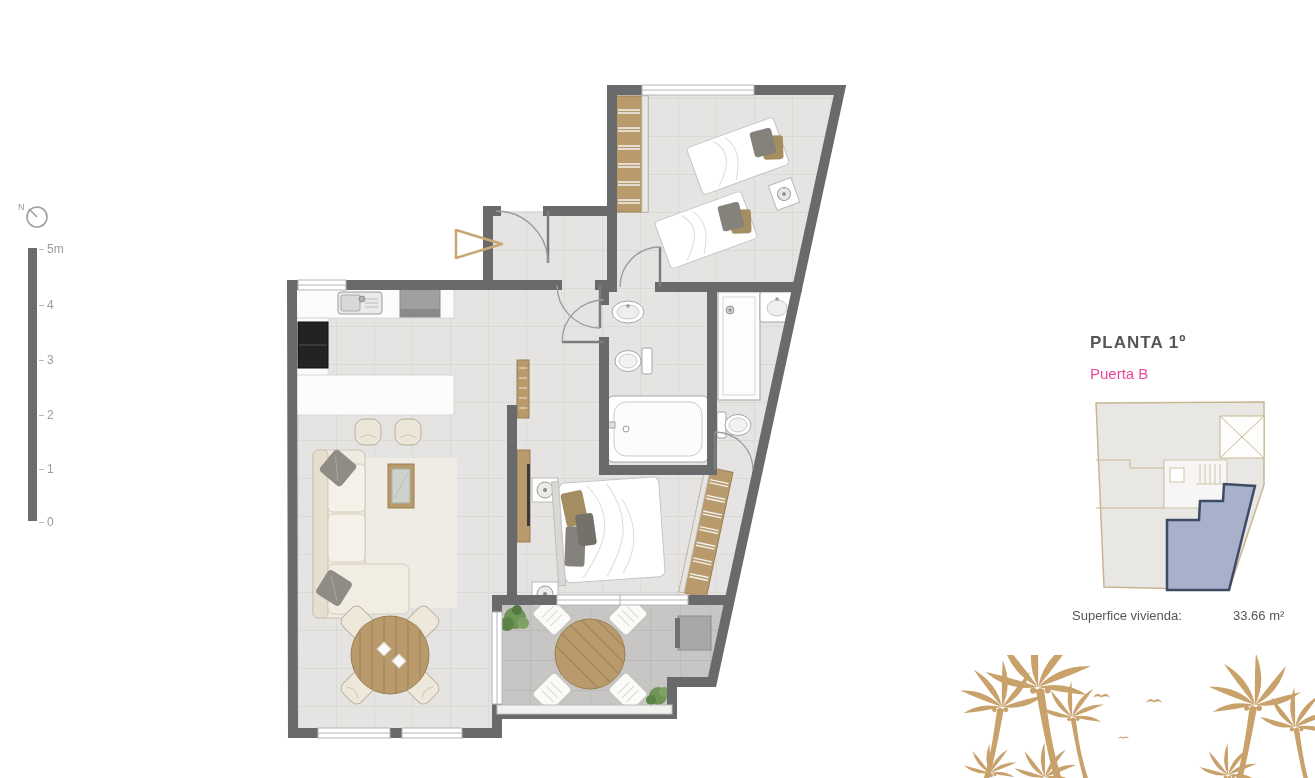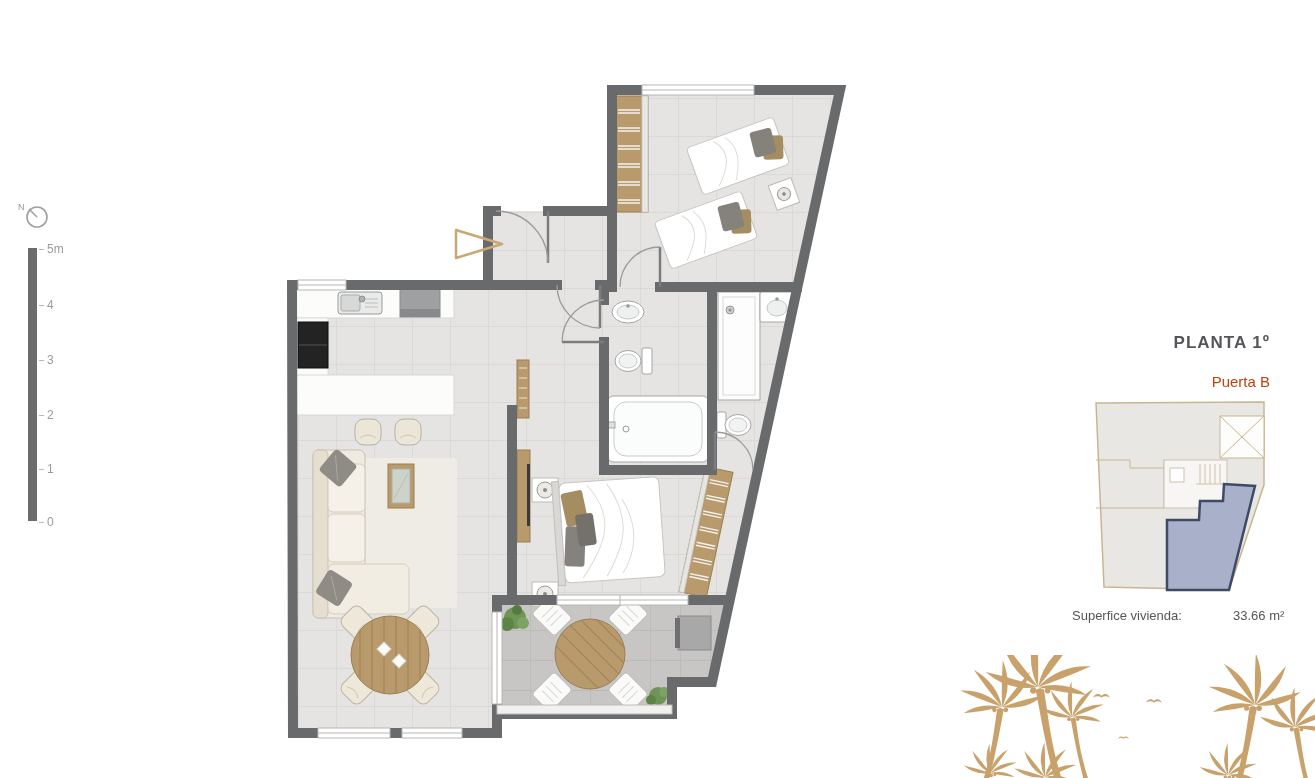--- a/index.html
+++ b/index.html
@@ -10,23 +10,23 @@
   .canvas{position:absolute;inset:0;}
   
   .compass{position:absolute;left:12px;top:196px;}
   .scalebar{position:absolute;left:28px;top:248px;width:60px;height:273px;}
   .scalebar .bar{position:absolute;left:0;top:0;width:9px;height:273px;background:#6b6c6e;}
   .tick{position:absolute;left:11px;width:40px;height:10px;font-size:12px;color:#9b9b9e;line-height:10px;}
   .tick .dash{display:inline-block;width:5px;height:1px;background:#b9b9bb;vertical-align:middle;margin-right:3px;}
   
   .plan{position:absolute;left:260px;top:60px;}
   
-  .titleblock{position:absolute;left:1090px;top:333px;width:180px;text-align:right;}
+  .titleblock{position:absolute;left:1090px;top:333px;width:180px;text-align:left;}
   .title{font-size:17px;font-weight:bold;color:#54565a;letter-spacing:1px;}
-  .subtitle{font-size:15px;color:#c2410c;margin-top:20px;}
+  .subtitle{font-size:15px;color:#ec4899;margin-top:12px;}
   .keyplan{position:absolute;left:1092px;top:398px;}
   .infoblock{position:absolute;left:1072px;top:607px;width:230px;font-size:13px;color:#54565a;}
   .info-row{display:flex;align-items:flex-end;margin-bottom:3px;}
   .info-label{width:161px;line-height:1.45;}
   .info-label span{display:block;}
   .info-value{line-height:1.45;white-space:nowrap;}
   .palms{position:absolute;left:950px;top:655px;width:365px;height:123px;overflow:hidden;}
 </style>
 </head>
 <body>

